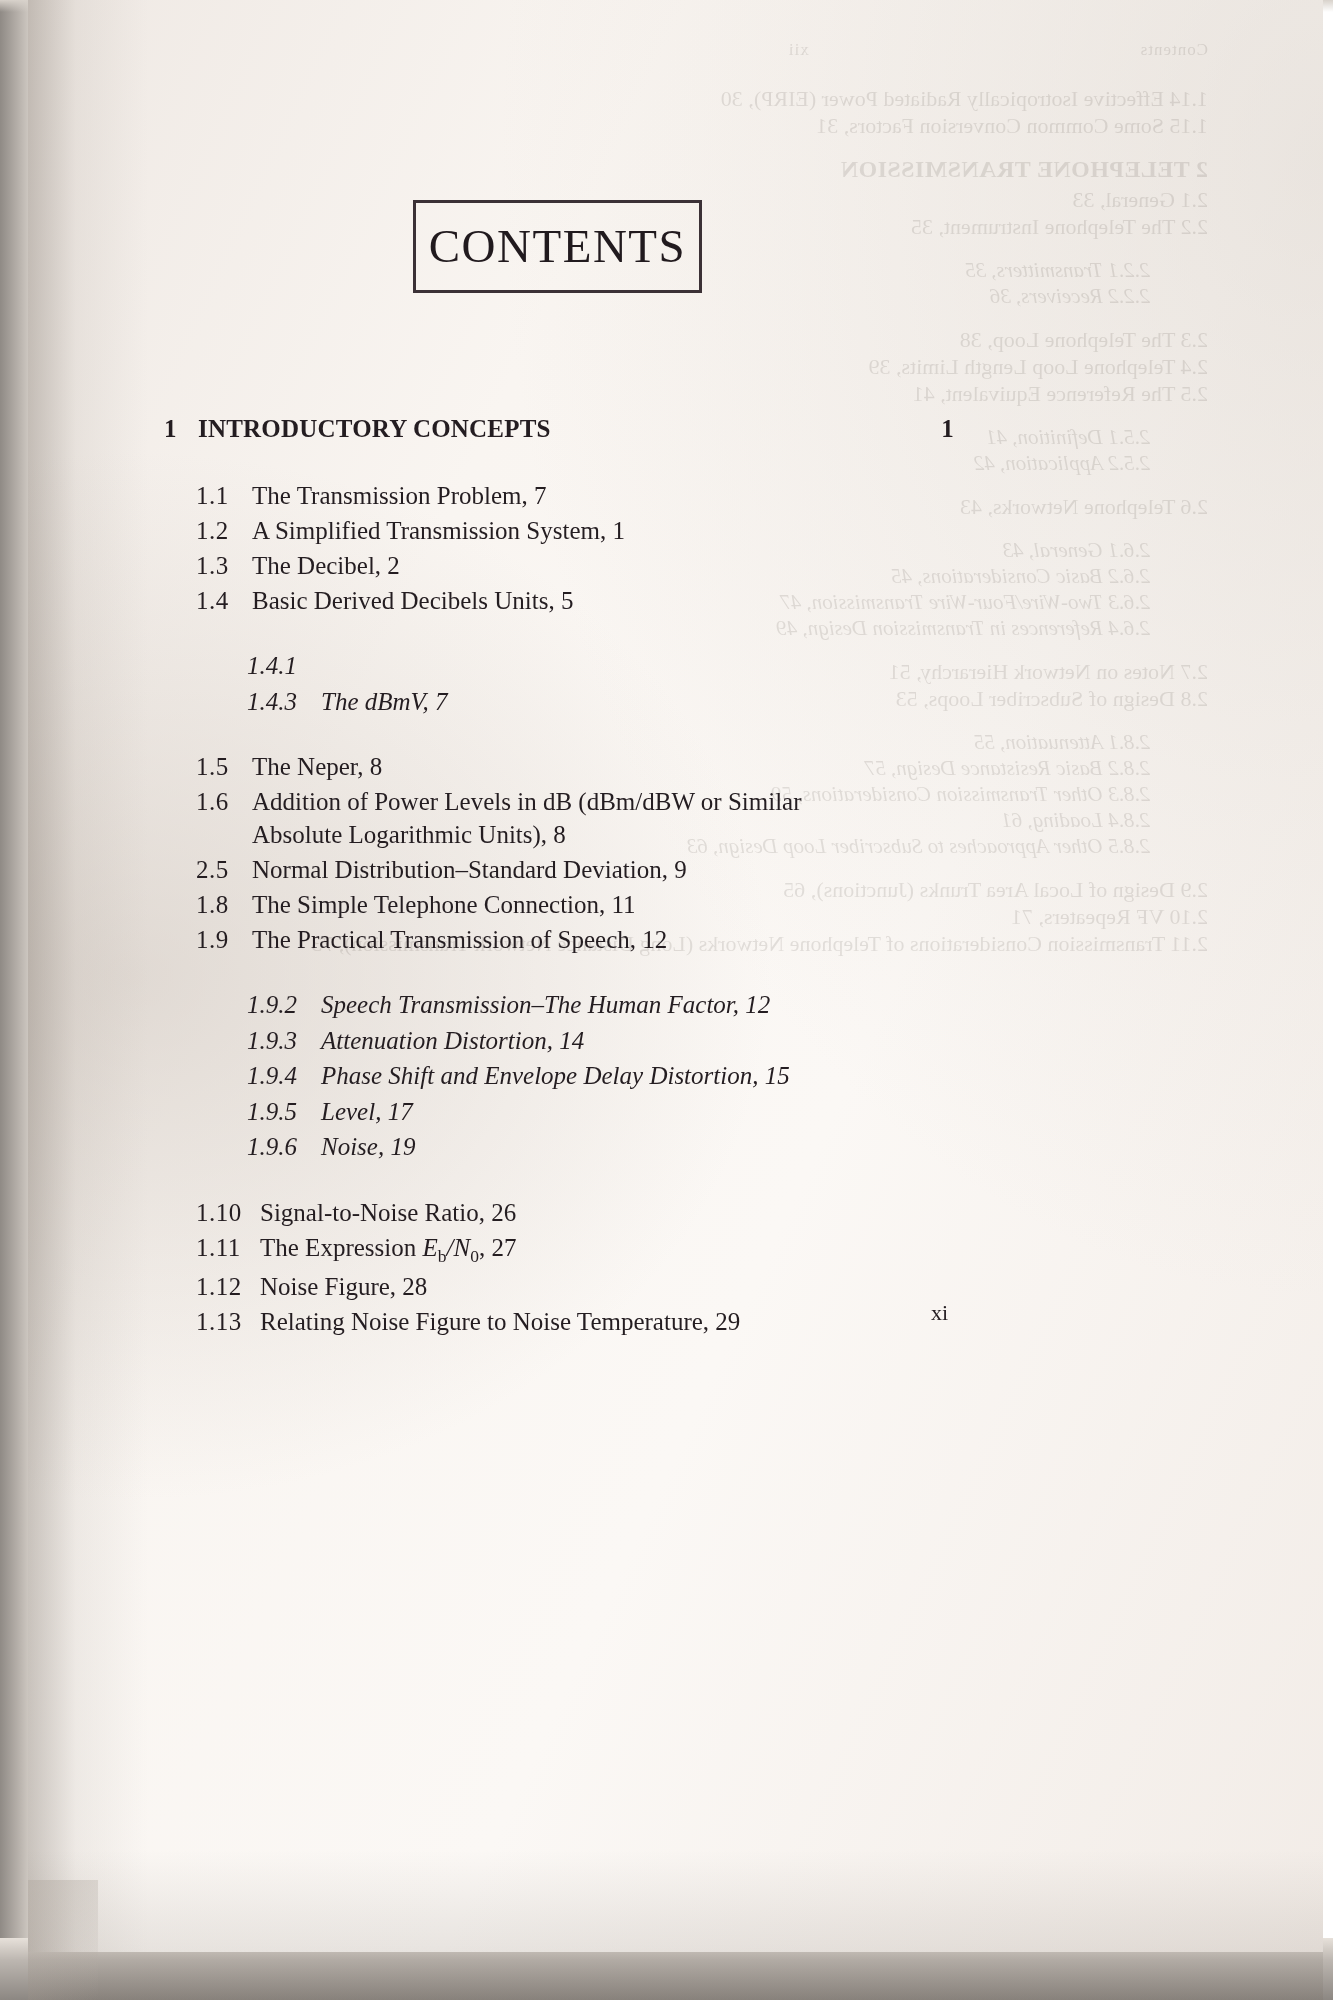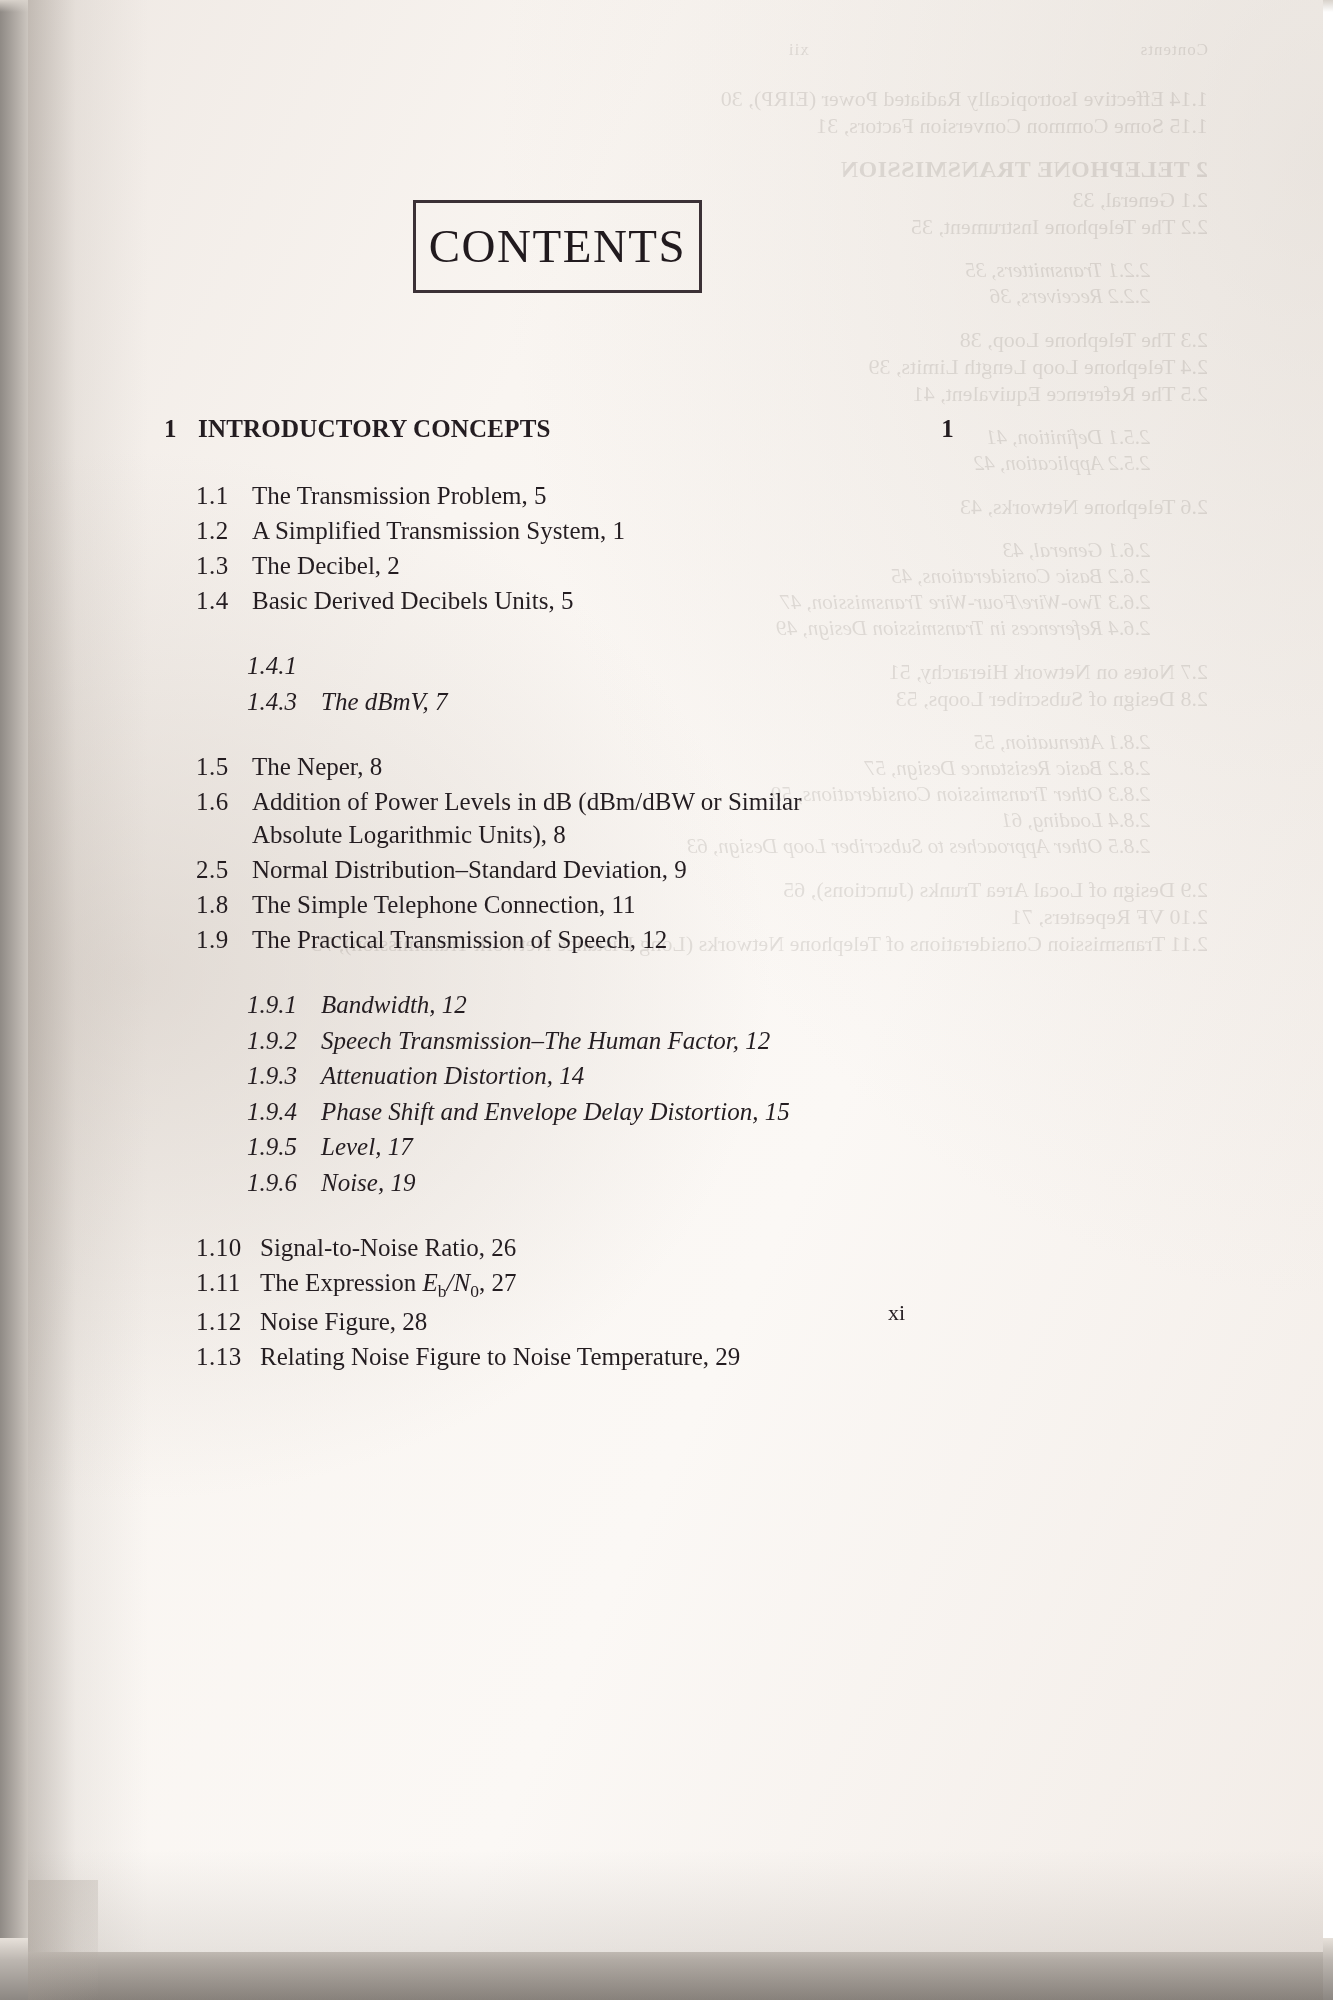--- a/index.html
+++ b/index.html
@@ -211,21 +211,21 @@
     font-size: 0.70em;
   }
   .ital { font-style: italic; }
 
   
   .folio {
     position: absolute;
     left: 860px;
     top: 1300px;
     width: 60px;
-    text-align: left;
+    text-align: right;
     font-size: 22px;
     color: #241d21;
   }
 </style>
 </head>
 <body>
 
 <div id="scan">
 
   <div class="backing left"></div>
@@ -287,21 +287,21 @@
       <div class="chapter-row">
         <span class="ch-num">1</span>
         <span class="ch-title">INTRODUCTORY CONCEPTS</span>
         <span class="ch-page">1</span>
       </div>
 
       <div class="spacer-sm"></div>
 
       <div class="entry">
         <span class="e-num">1.1</span>
-        <span class="e-text">The Transmission Problem, 5</span>
+        <span class="e-text">The Transmission Problem, 7</span>
       </div>
       <div class="entry">
         <span class="e-num">1.2</span>
         <span class="e-text">A Simplified Transmission System, 1</span>
       </div>
       <div class="entry">
         <span class="e-num">1.3</span>
         <span class="e-text">The Decibel, 2</span>
       </div>
       <div class="entry">
@@ -340,24 +340,20 @@
         <span class="e-num">1.8</span>
         <span class="e-text">The Simple Telephone Connection, 11</span>
       </div>
       <div class="entry">
         <span class="e-num">1.9</span>
         <span class="e-text">The Practical Transmission of Speech, 12</span>
       </div>
 
       <div class="spacer-md"></div>
 
-      <div class="subentry">
-        <span class="s-num">1.9.1</span>
-        <span class="s-text">Bandwidth, 12</span>
-      </div>
       <div class="subentry">
         <span class="s-num">1.9.2</span>
         <span class="s-text">Speech Transmission–The Human Factor, 12</span>
       </div>
       <div class="subentry">
         <span class="s-num">1.9.3</span>
         <span class="s-text">Attenuation Distortion, 14</span>
       </div>
       <div class="subentry">
         <span class="s-num">1.9.4</span>

